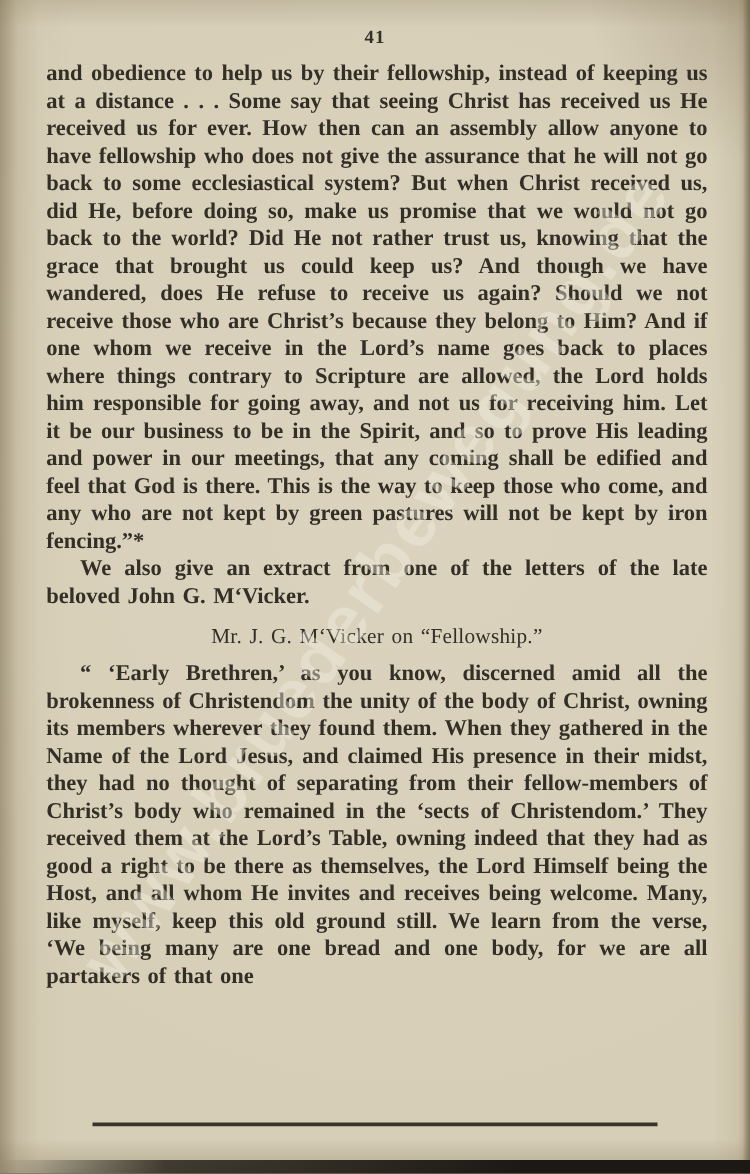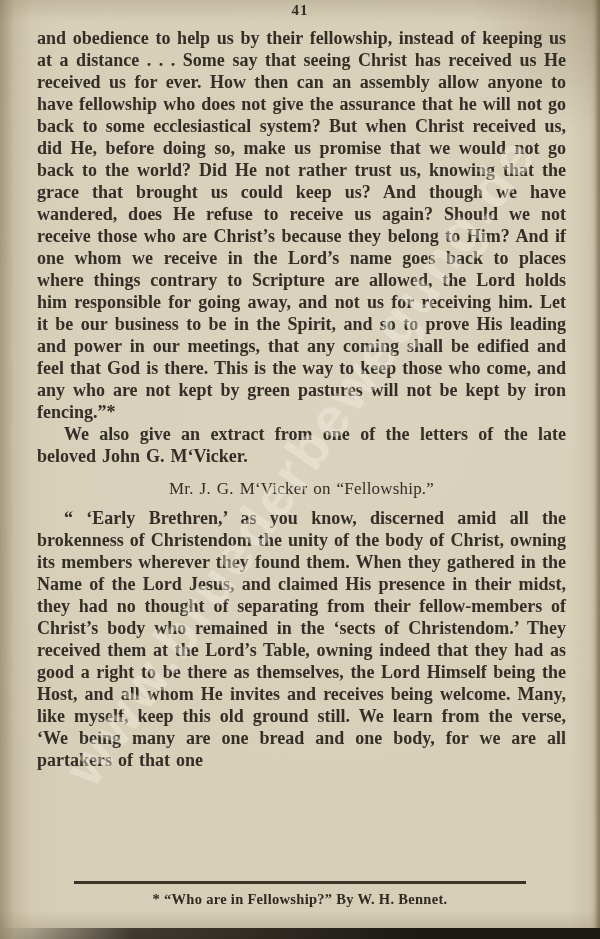--- a/index.html
+++ b/index.html
@@ -26,21 +26,21 @@
     color: #332f27;
   }
 
   .page-number {
     position: relative;
     z-index: 1;
     text-align: center;
     font-weight: bold;
     font-size: 15px;
     letter-spacing: 1px;
-    padding-top: 2px;
+    padding-top: 22px;
   }
 
   .text-block {
     position: relative;
     z-index: 1;
     padding: 8px 34px 0 37px;
     text-align: justify;
     font-size: 18px;
     line-height: 22px;
     word-spacing: 1.5px;
@@ -138,21 +138,20 @@
 
   <div class="text-block">
     <p class="para">and obedience to help us by their fellowship, instead of keeping us at a distance . . . Some say that seeing Christ has received us He received us for ever. How then can an assembly allow anyone to have fellowship who does not give the assurance that he will not go back to some ecclesiastical system? But when Christ received us, did He, before doing so, make us promise that we would not go back to the world? Did He not rather trust us, knowing that the grace that brought us could keep us? And though we have wandered, does He refuse to receive us again? Should we not receive those who are Christ’s because they belong to Him? And if one whom we receive in the Lord’s name goes back to places where things contrary to Scripture are allowed, the Lord holds him responsible for going away, and not us for receiving him. Let it be our business to be in the Spirit, and so to prove His leading and power in our meetings, that any coming shall be edified and feel that God is there. This is the way to keep those who come, and any who are not kept by green pastures will not be kept by iron fencing.”*</p>
     <p class="para indent">We also give an extract from one of the letters of the late beloved John G. M‘Vicker.</p>
     <h2 class="heading">Mr. J. G. M‘Vicker on “Fellowship.”</h2>
     <p class="para indent">“ ‘Early Brethren,’ as you know, discerned amid all the brokenness of Christendom the unity of the body of Christ, owning its members wherever they found them. When they gathered in the Name of the Lord Jesus, and claimed His presence in their midst, they had no thought of separating from their fellow-members of Christ’s body who remained in the ‘sects of Christendom.’ They received them at the Lord’s Table, owning indeed that they had as good a right to be there as themselves, the Lord Himself being the Host, and all whom He invites and receives being welcome. Many, like myself, keep this old ground still. We learn from the verse, ‘We being many are one bread and one body, for we are all partakers of that one</p>
   </div>
 
   <div class="footnote">
     <div class="footnote-rule"></div>
-    <div class="footnote-text">* “Who are in Fellowship?”  By W. H. Bennet.</div>
   </div>
 
   <div class="watermark">www.bruederbewegung.de</div>
 
   <div class="right-edge"></div>
   <div class="bottom-edge"></div>
 
 </div>
 
 </body></html>

